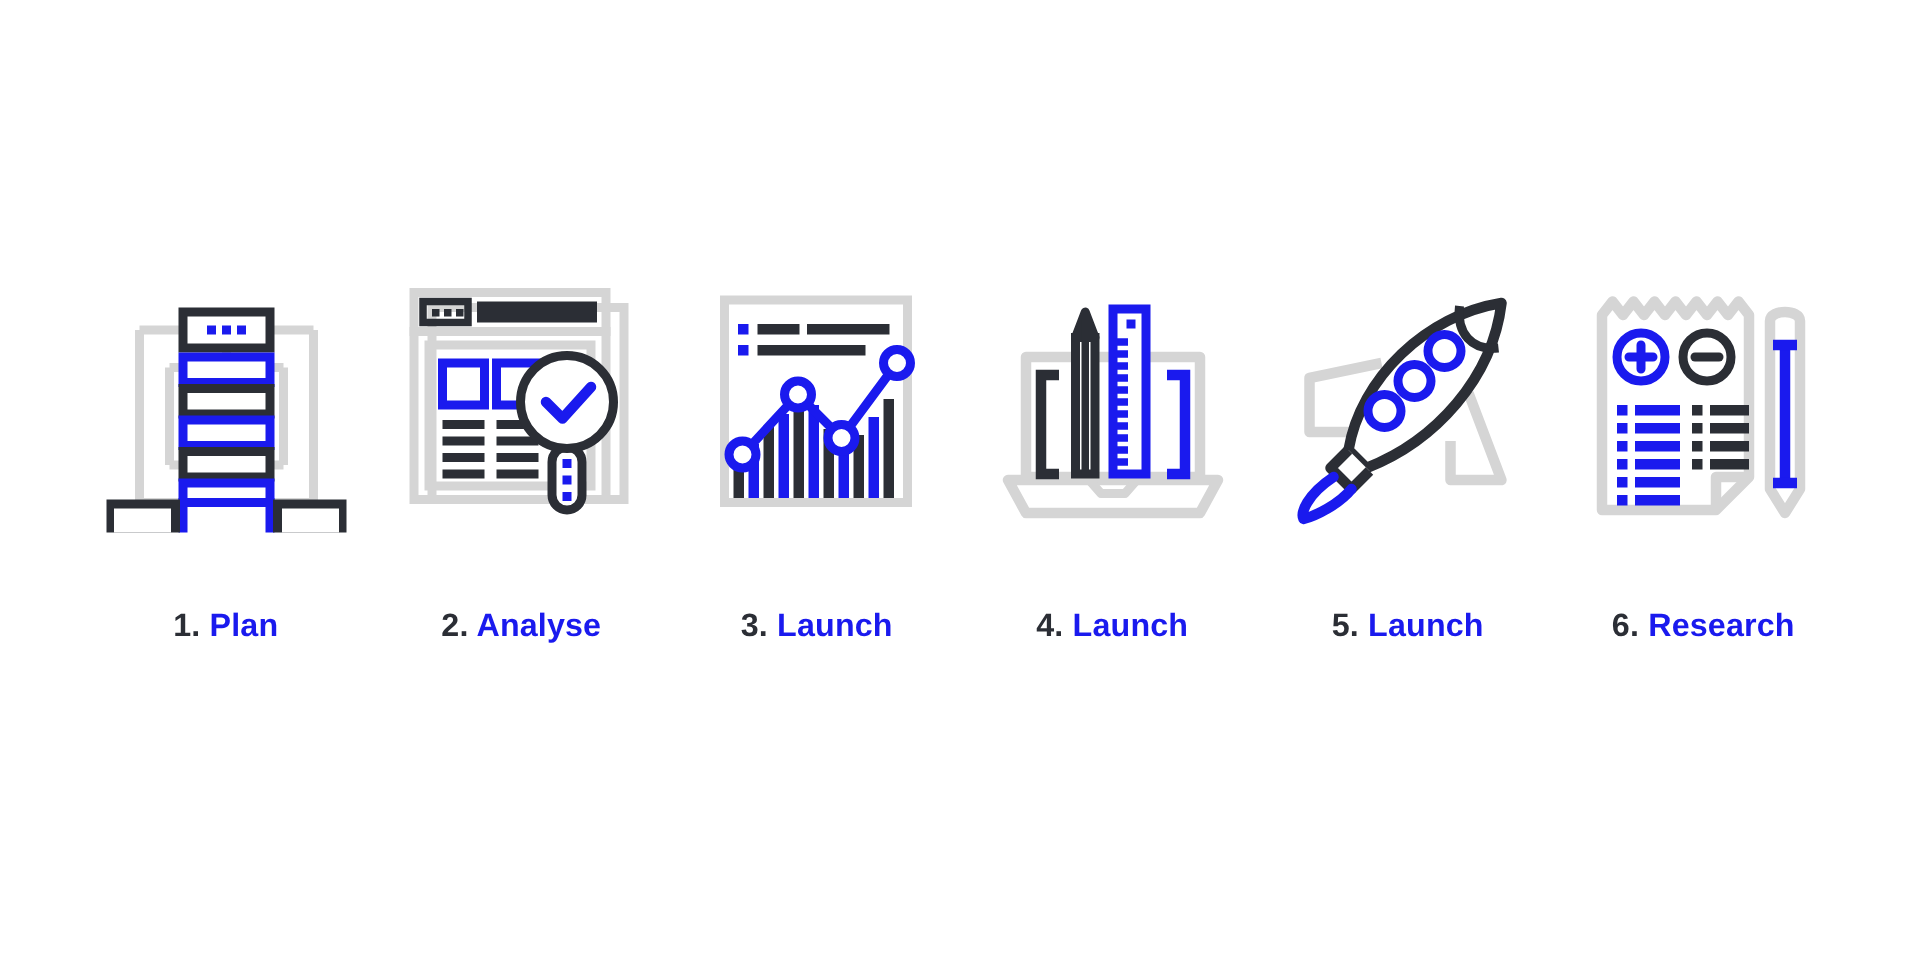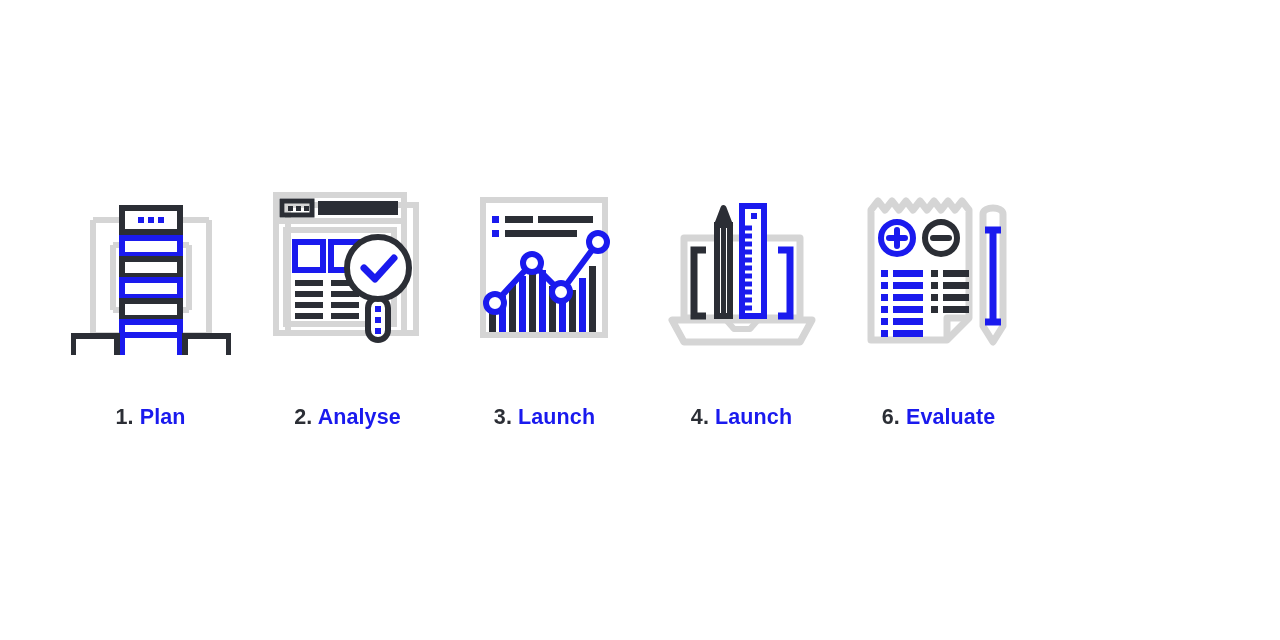--- a/index.html
+++ b/index.html
@@ -203,20 +203,39 @@
           <path d="M80 118 L90 118"></path>
         </g>
       </svg>
     </div>
     <div class="step-label">
       <span class="step-num">4.</span>
       <span class="step-name">Launch</span>
     </div>
   </div>
 
+  <div class="step">
+    <div class="icon-box">
+      <svg width="160" height="165" viewBox="0 0 160 165">
+        <path d="M62 52 L14 62 L14 98 L44 98" fill="none" stroke="#d5d5d5" stroke-width="7" stroke-linejoin="round"></path>
+        <path d="M120 72 L142 130 L108 130 L108 104" fill="none" stroke="#d5d5d5" stroke-width="7" stroke-linejoin="round"></path>
+        <path d="M40 110 C48 62 92 20 142 12 C136 62 98 104 52 122 Z" fill="#ffffff" stroke="#2b2e35" stroke-width="7" stroke-linejoin="round"></path>
+        <path d="M114 14 C112 32 122 44 140 42" fill="none" stroke="#2b2e35" stroke-width="6" stroke-linejoin="round"></path>
+        <path d="M40 110 L28 122 L42 136 L54 124" fill="#ffffff" stroke="#2b2e35" stroke-width="7" stroke-linejoin="round"></path>
+        <circle cx="104" cy="44" r="11" fill="none" stroke="#1a1aee" stroke-width="6"></circle>
+        <circle cx="84" cy="64" r="11" fill="none" stroke="#1a1aee" stroke-width="6"></circle>
+        <circle cx="64" cy="84" r="11" fill="none" stroke="#1a1aee" stroke-width="6"></circle>
+        <path d="M30 128 C12 140 8 152 10 156 C18 154 34 146 42 136" fill="none" stroke="#1a1aee" stroke-width="7" stroke-linecap="round" stroke-linejoin="round"></path>
+      </svg>
+    </div>
+    <div class="step-label">
+      <span class="step-num">5.</span>
+      <span class="step-name">Launch</span>
+    </div>
+  </div>
 
   <div class="step">
     <div class="icon-box">
       <svg width="160" height="165" viewBox="0 0 160 165">
         <path d="M12 20 L19 11 L26 20 L33 11 L40 20 L47 11 L54 20 L61 11 L68 20 L75 11 L82 20 L89 11 L96 20 L103 11 L110 20
                  L110 128 L88 150 L12 150 Z" fill="#ffffff" stroke="#d5d5d5" stroke-width="7" stroke-linejoin="round"></path>
         <path d="M110 128 L88 128 L88 150" fill="none" stroke="#d5d5d5" stroke-width="7" stroke-linejoin="round"></path>
         <circle cx="38" cy="48" r="16" fill="none" stroke="#1a1aee" stroke-width="6"></circle>
         <path d="M30 48 L46 48 M38 40 L38 56" stroke="#1a1aee" stroke-width="6" stroke-linecap="round"></path>
         <circle cx="82" cy="48" r="16" fill="none" stroke="#2b2e35" stroke-width="6"></circle>
@@ -246,17 +265,17 @@
           <rect x="84" y="116" width="26" height="7"></rect>
         </g>
         <path d="M124 24 C124 16 144 16 144 24 L144 136 L134 152 L124 136 Z" fill="#ffffff" stroke="#d5d5d5" stroke-width="7" stroke-linejoin="round"></path>
         <path d="M134 40 L134 132" fill="none" stroke="#1a1aee" stroke-width="7"></path>
         <path d="M126 40 L142 40" fill="none" stroke="#1a1aee" stroke-width="7"></path>
         <path d="M126 132 L142 132" fill="none" stroke="#1a1aee" stroke-width="7"></path>
       </svg>
     </div>
     <div class="step-label">
       <span class="step-num">6.</span>
-      <span class="step-name">Evaluate</span>
+      <span class="step-name">Research</span>
     </div>
   </div>
 
 </div>
 
 </body></html>

